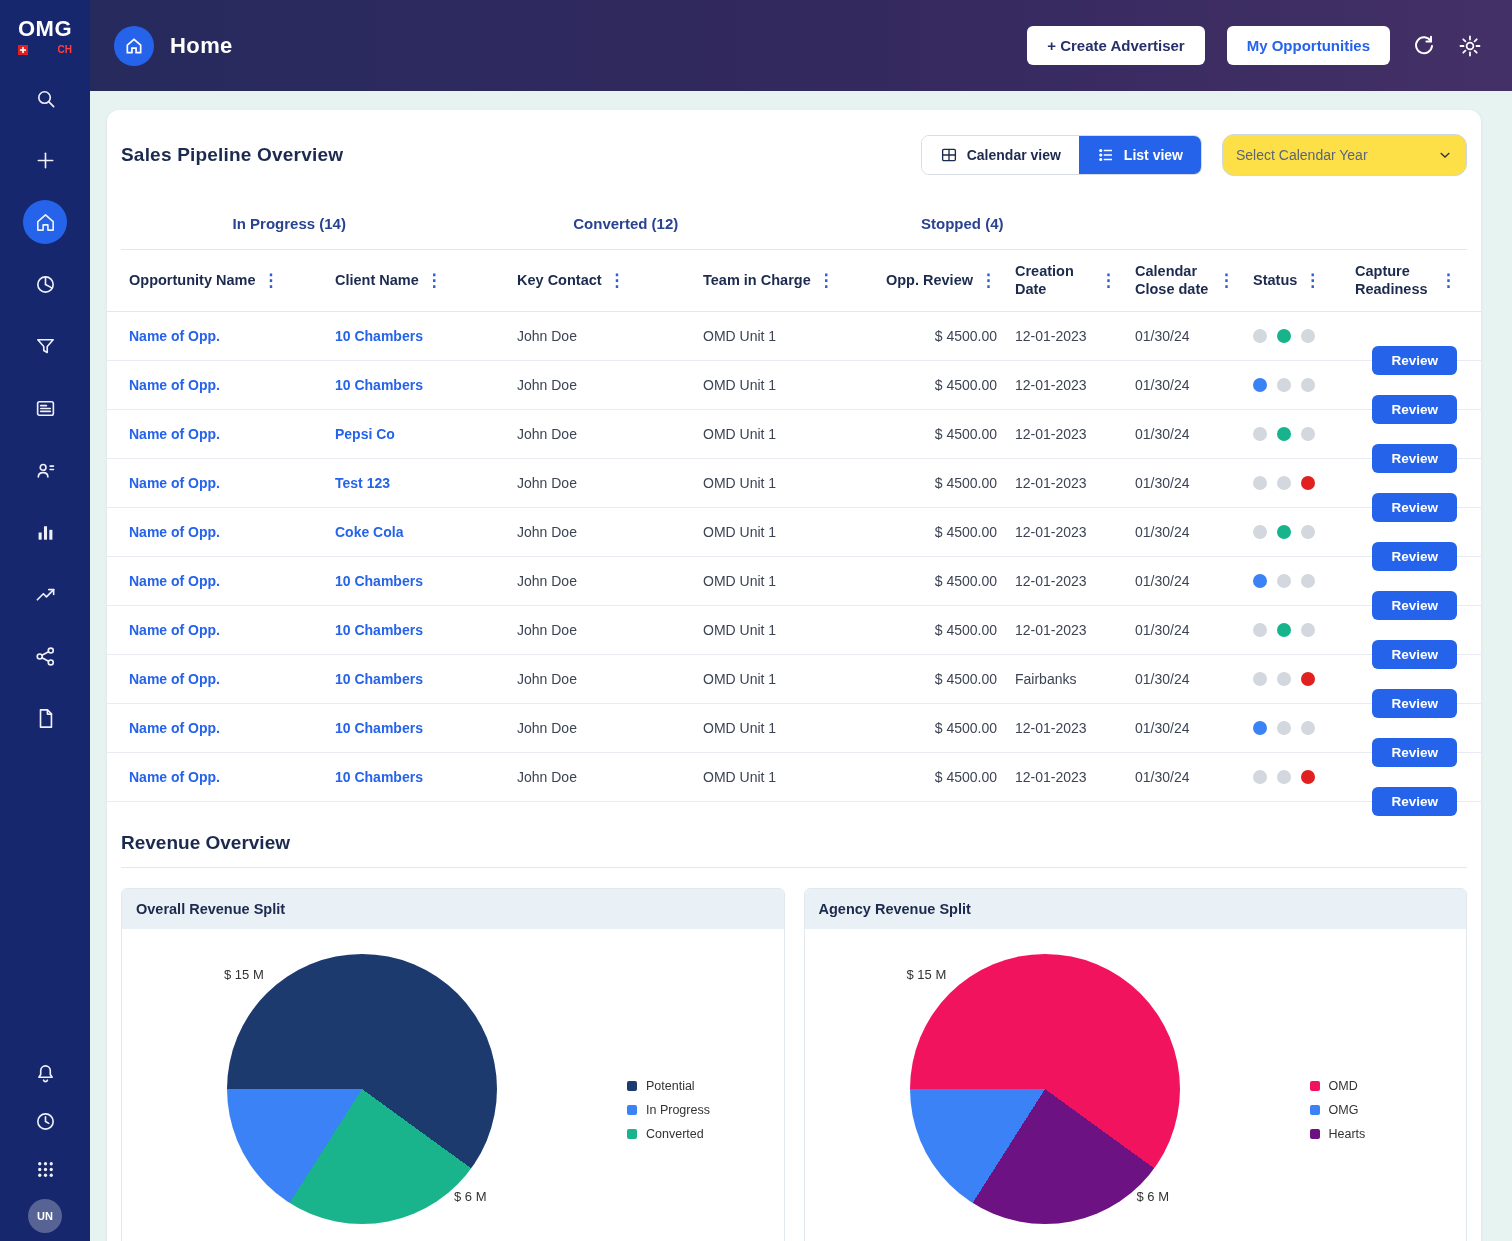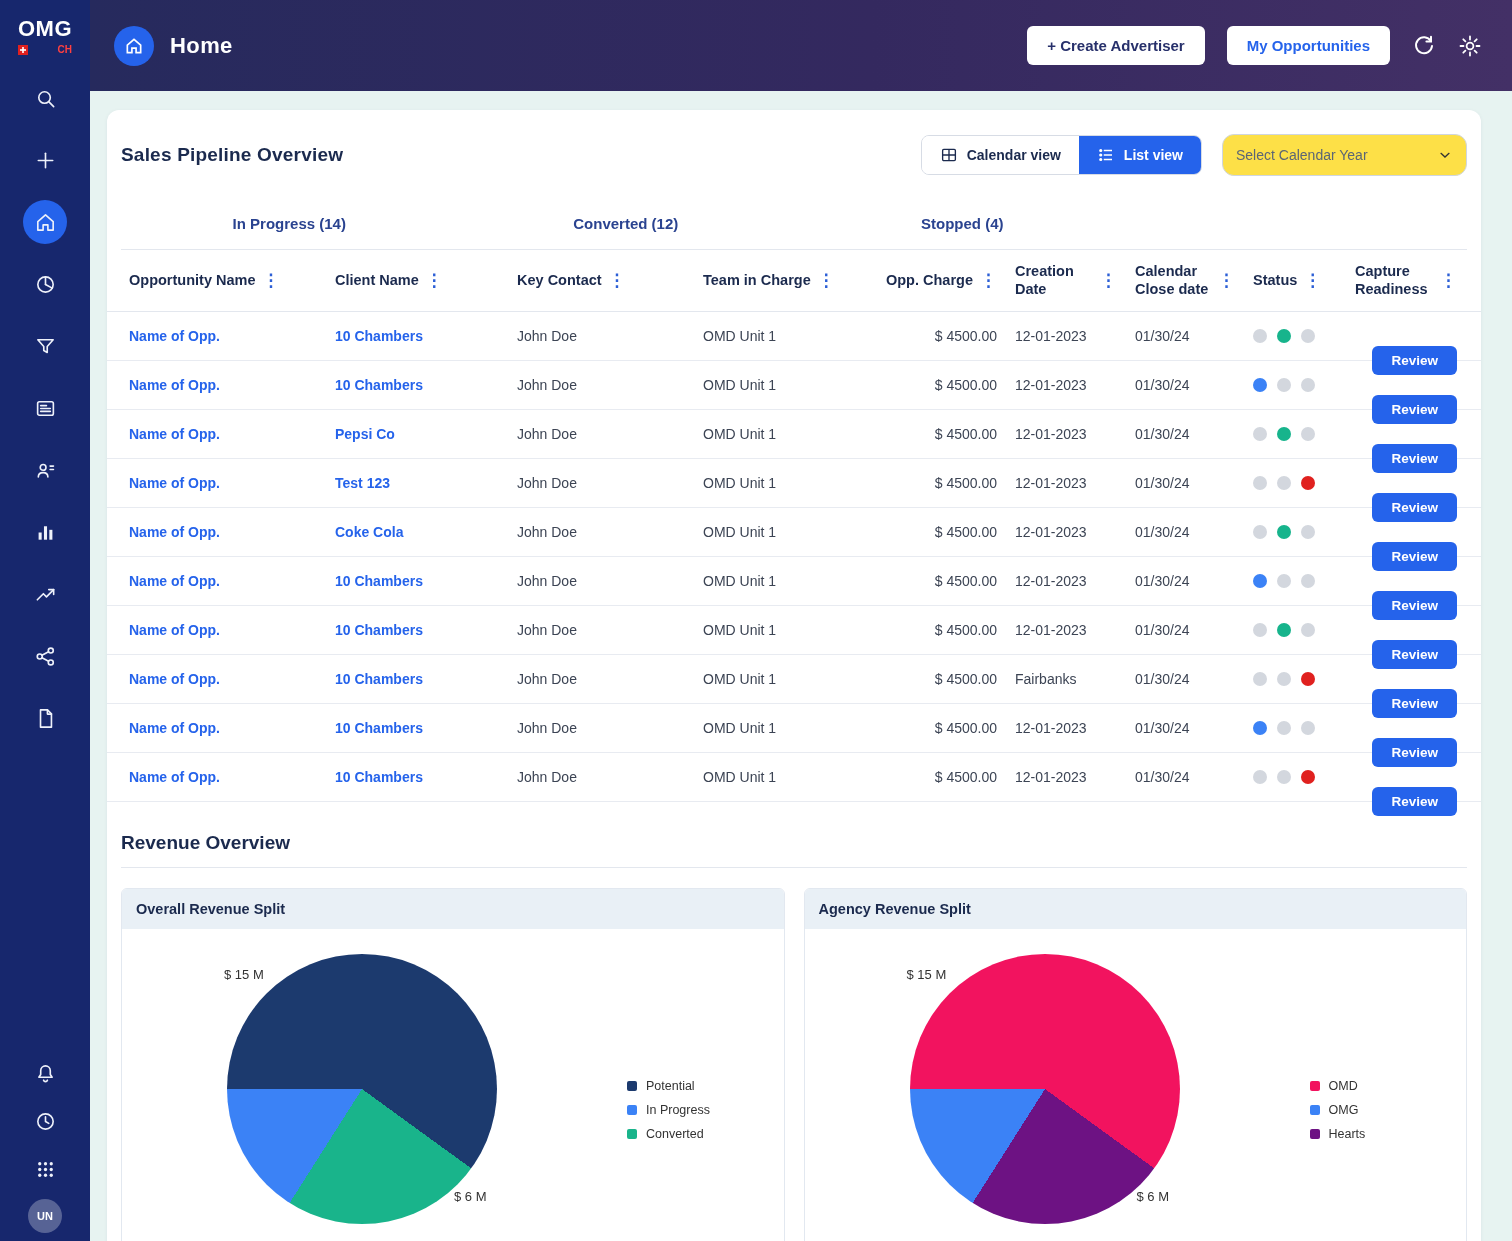--- a/index.html
+++ b/index.html
@@ -289,21 +289,21 @@
             </div>
             <div class="th">
               <span>Key Contact</span>
               <span class="kebab">⋮</span>
             </div>
             <div class="th">
               <span>Team in Charge</span>
               <span class="kebab">⋮</span>
             </div>
             <div class="th right">
-              <span>Opp. Charge</span>
+              <span>Opp. Review</span>
               <span class="kebab">⋮</span>
             </div>
             <div class="th">
               <span>Creation Date</span>
               <span class="kebab">⋮</span>
             </div>
             <div class="th">
               <span>Calendar Close date</span>
               <span class="kebab">⋮</span>
             </div>

